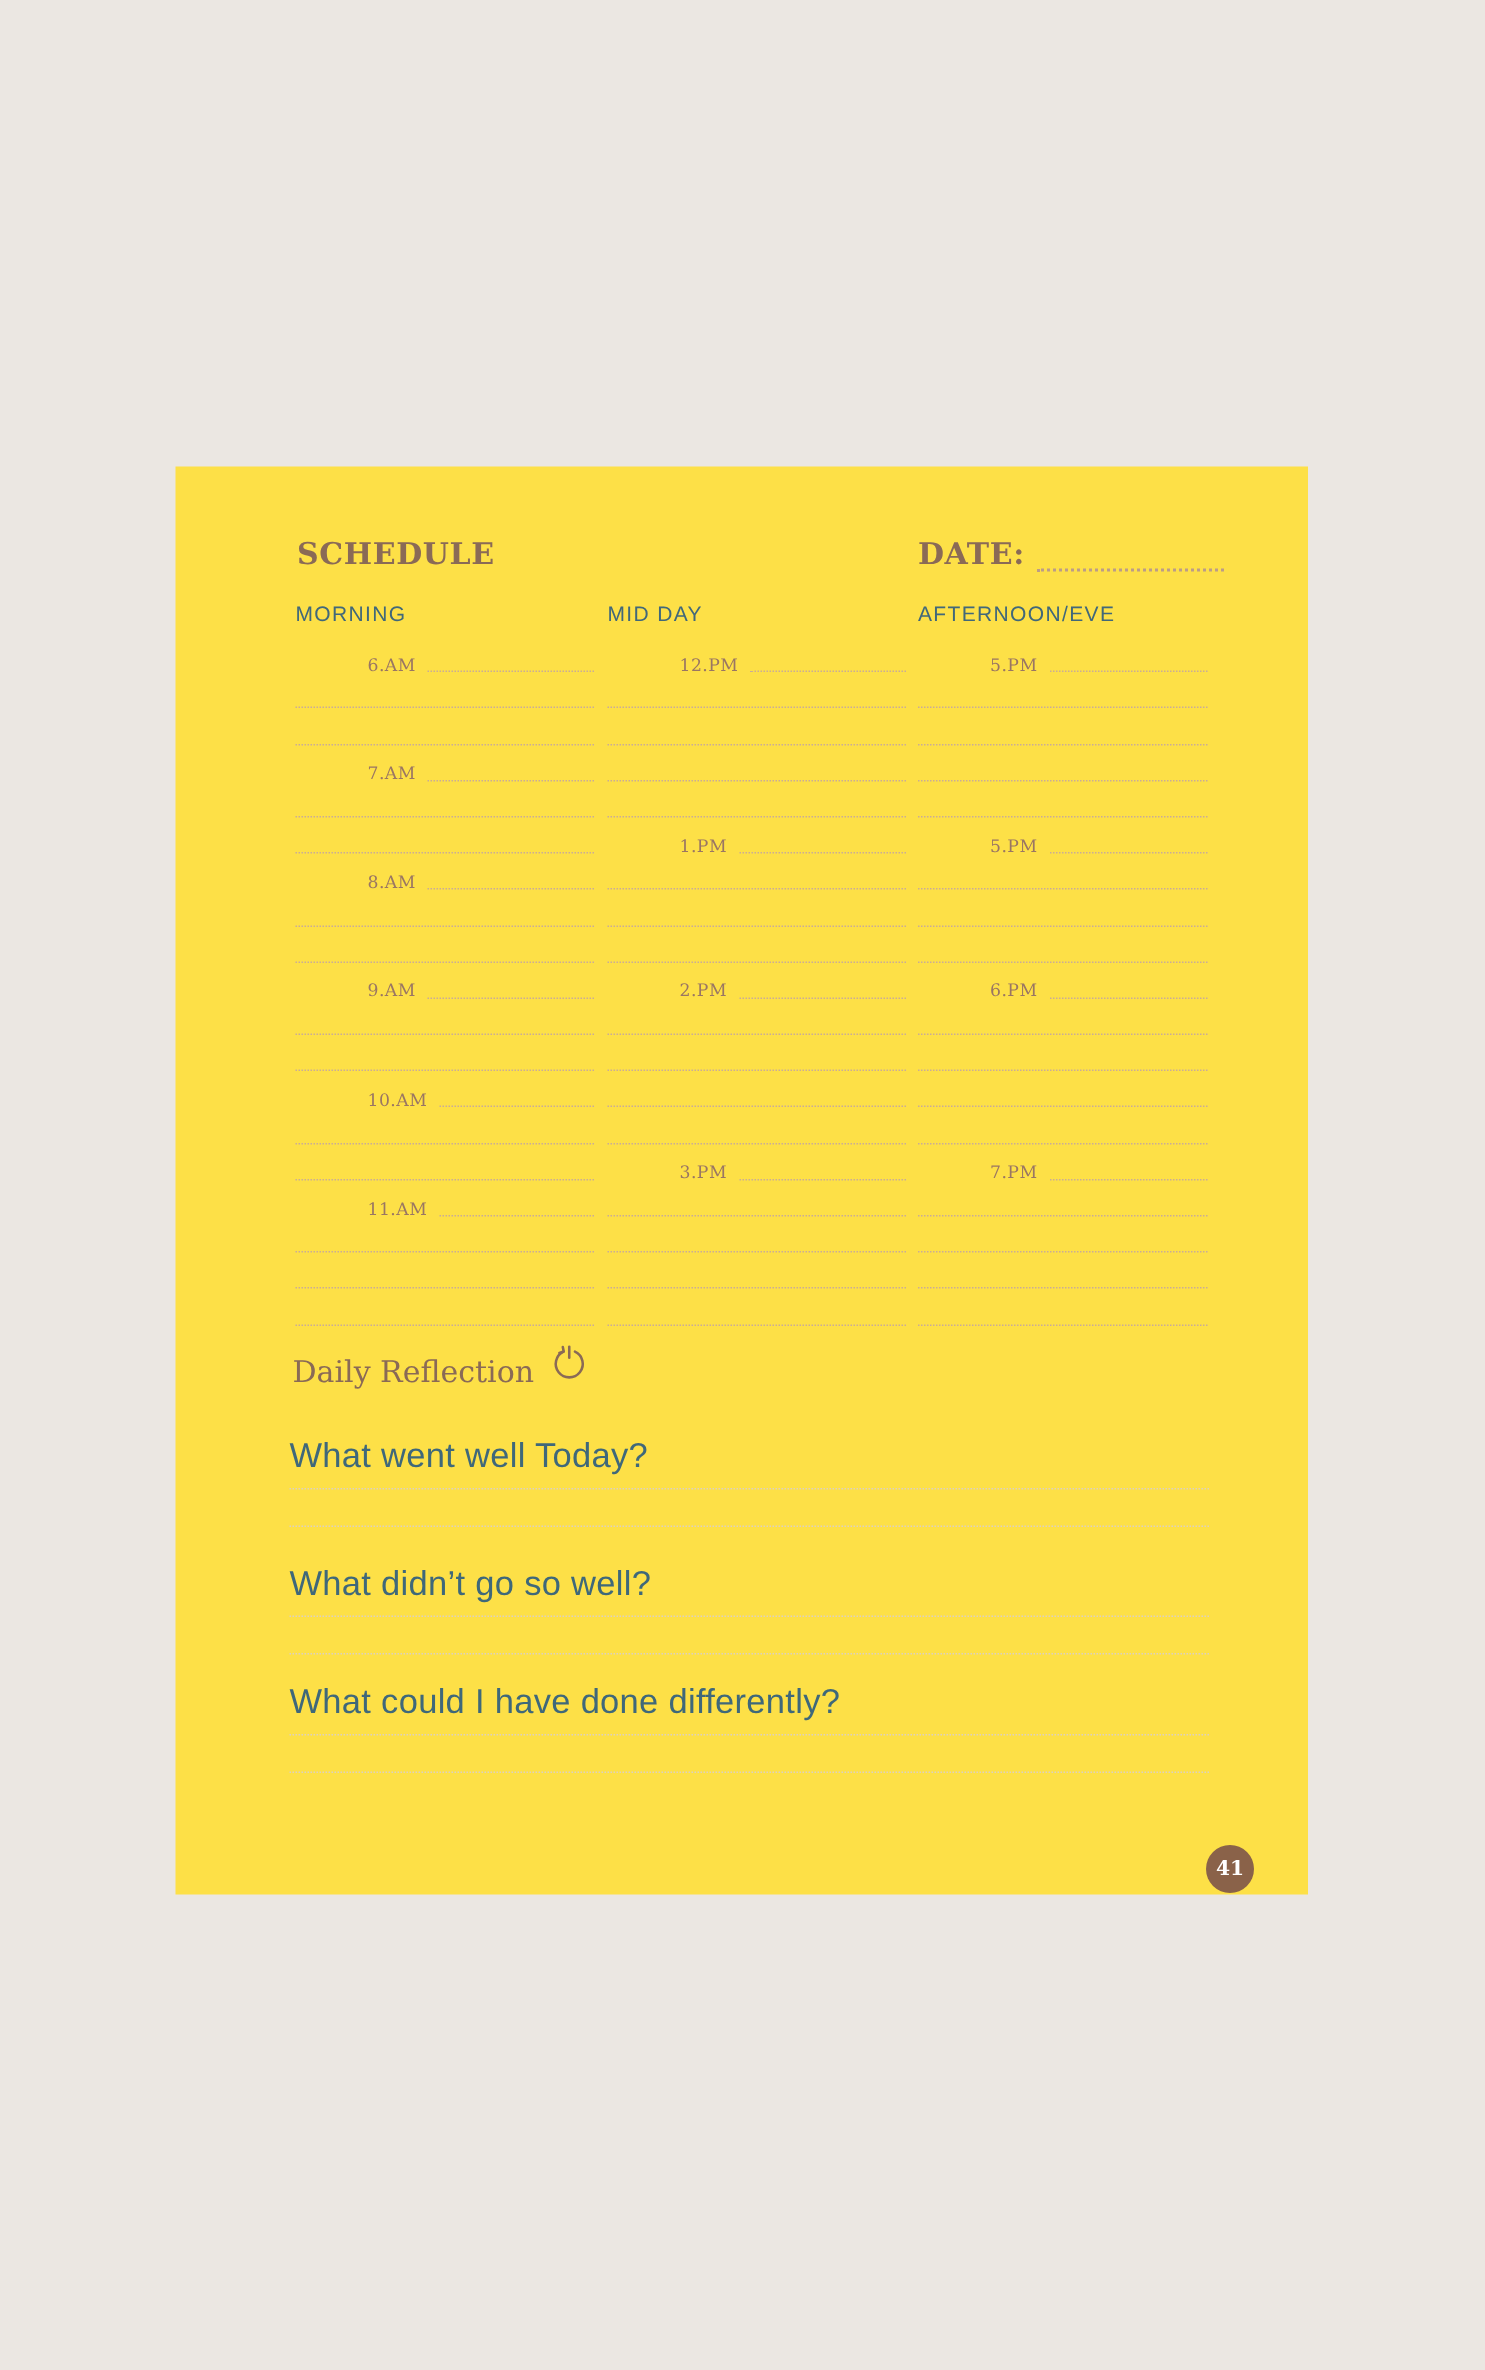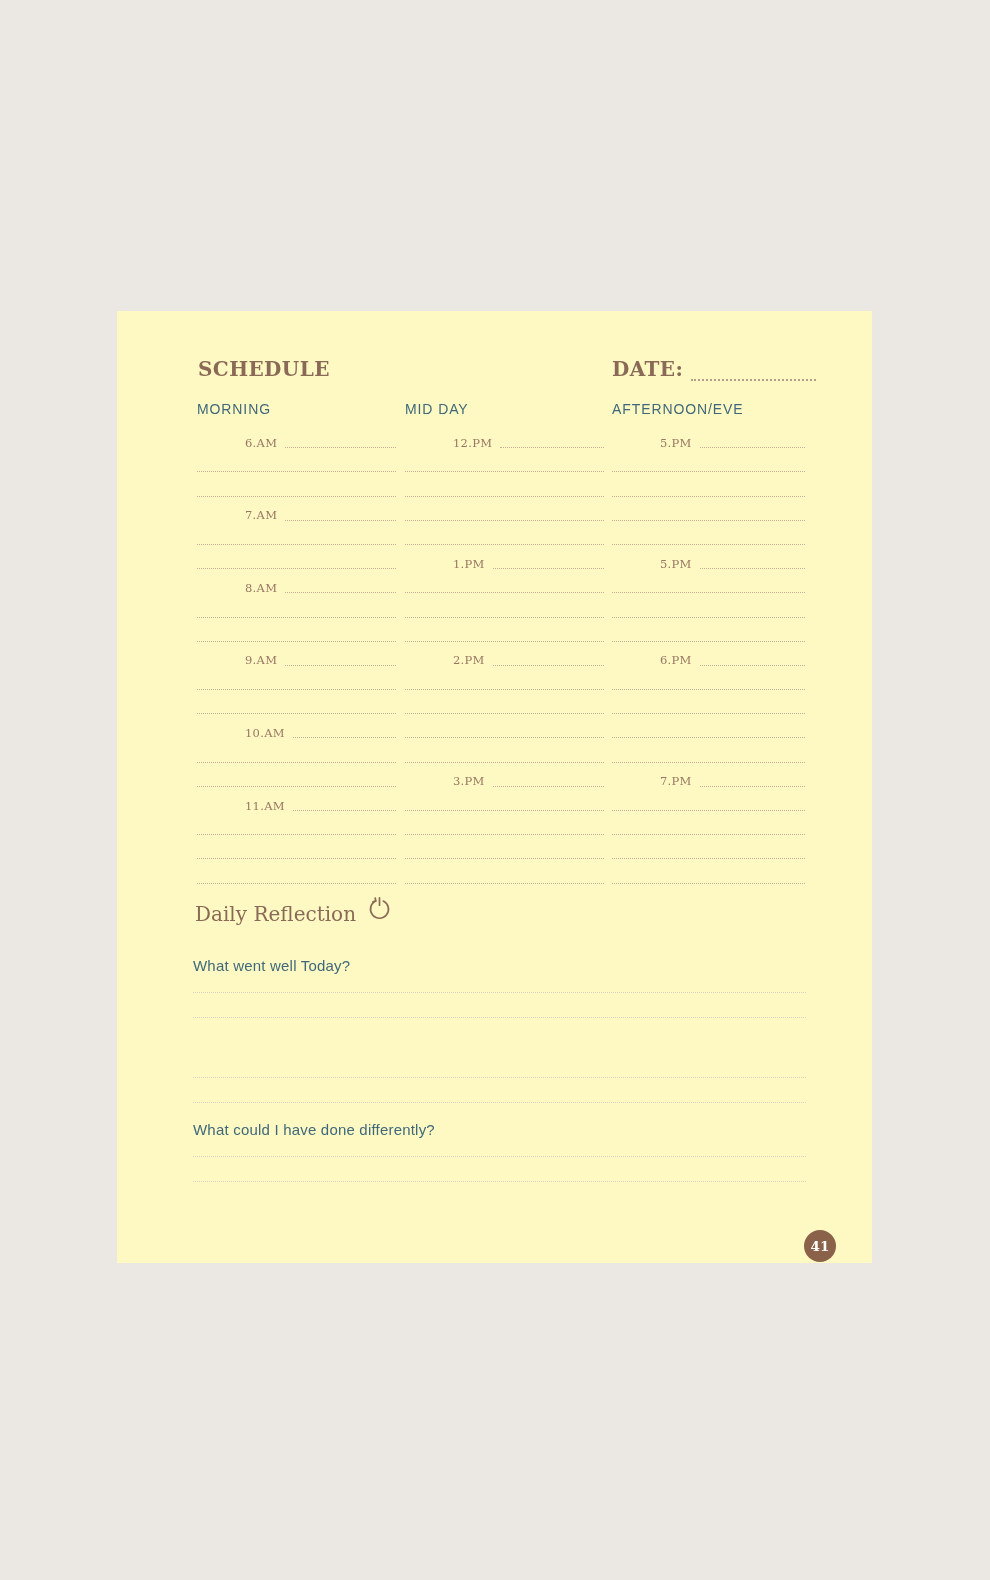--- a/index.html
+++ b/index.html
@@ -4,21 +4,21 @@
 <style>
   html,body{margin:0;padding:0;}
   body{
     width:990px;height:1580px;position:relative;
     background:#ebe7e2;
     font-family:"Liberation Sans",sans-serif;
     -webkit-font-smoothing:antialiased;
   }
   .card{
     position:absolute;left:117px;top:311px;width:755px;height:952px;
-    background:#fef9c3;
+    background:#fde047;
   }
   
   .sched-title{
     position:absolute;left:81px;top:46px;
     font-family:"DejaVu Serif",serif;font-size:20px;font-weight:600;
     letter-spacing:.4px;color:#8a6a56;
   }
   .date-wrap{
     position:absolute;left:495px;top:46px;display:flex;align-items:flex-end;
   }
@@ -54,21 +54,21 @@
   }
   .reflect-title{
     font-family:"DejaVu Serif",serif;font-size:20px;font-weight:500;
     color:#8a6a56;line-height:1.2;
   }
   .reflect-head svg{margin-top:-7px;}
   .qb{position:absolute;left:76px;width:613px;height:66px;}
   .qb.q0{top:646px;}
   .qb.q1{top:731px;}
   .qb.q2{top:810px;}
-  .q-text{font-size:15px;color:#3f687a;letter-spacing:.2px;}
+  .q-text{font-size:23px;color:#3f687a;letter-spacing:.2px;}
   .q-line{position:absolute;left:0;right:0;border-bottom:1px dotted #dbcfc3;}
   .q-line.a{top:35px;}
   .q-line.b{top:60px;}
   .footer-note{
     position:absolute;left:78px;top:886px;
     display:flex;align-items:flex-start;gap:9px;
   }
   .footer-text{
     font-family:"DejaVu Serif",serif;font-size:18.5px;font-weight:500;
     color:#8a6a56;line-height:1.2;
@@ -305,20 +305,21 @@
     </svg>
   </div>
 
   <div id="qwrap">
       <div class="qb q0">
         <div class="q-text">What went well Today?</div>
         <div class="q-line a"></div>
         <div class="q-line b"></div>
       </div>
       <div class="qb q1">
+        <div class="q-text">What didn’t go so well?</div>
         <div class="q-line a"></div>
         <div class="q-line b"></div>
       </div>
       <div class="qb q2">
         <div class="q-text">What could I have done differently?</div>
         <div class="q-line a"></div>
         <div class="q-line b"></div>
       </div>
     </div>
 

